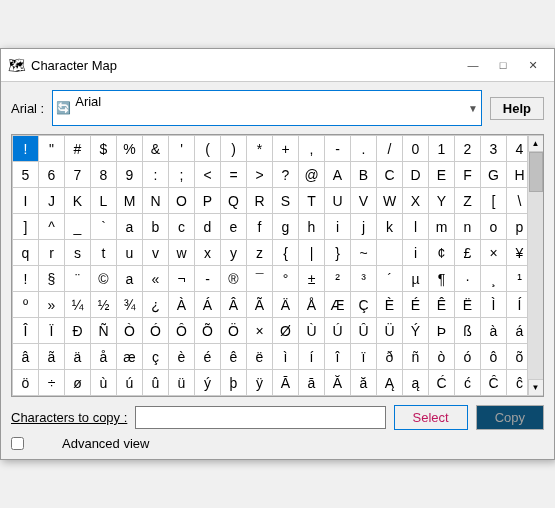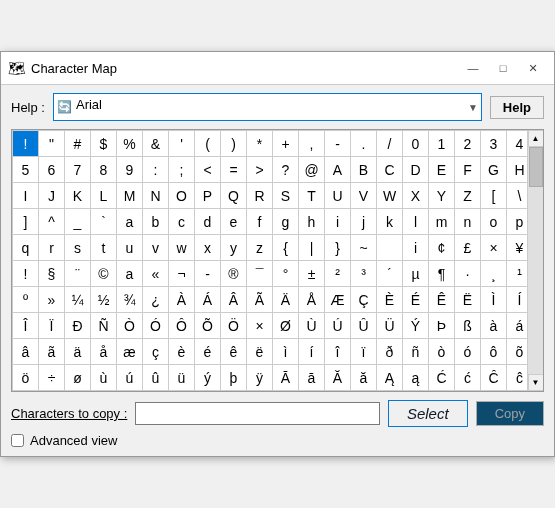--- a/index.html
+++ b/index.html
@@ -72,21 +72,21 @@
       font-size: 13px;
       color: #000;
       white-space: nowrap;
     }
     .font-select-wrapper {
       flex: 1;
       position: relative;
     }
     .font-select {
       width: 100%;
-      padding: 3px 24px 8px 22px;
+      padding: 3px 24px 16px 22px;
       border: 1px solid #0078d7;
       background: #fff;
       font-size: 13px;
       appearance: none;
       cursor: pointer;
       color: #000;
     }
     .font-select-icon {
       position: absolute;
       left: 4px;
@@ -195,23 +195,22 @@
       padding: 3px 4px;
       border: 1px solid #7a7a7a;
       font-size: 13px;
       background: #fff;
     }
     .select-btn {
       padding: 4px 18px;
       background: #f0f0f0;
       border: 1px solid #0078d7;
       cursor: pointer;
-      font-size: 15px;
-      color: #0f172a;
-      font-style: italic;
+      font-size: 13px;
+      color: #be185d;
     }
     .copy-btn {
       padding: 4px 18px;
       background: #0c4a6e;
       border: 1px solid #adadad;
       cursor: pointer;
       font-size: 13px;
       color: #a0a0a0;
     }
 
@@ -220,20 +219,21 @@
       align-items: center;
       margin-top: 6px;
     }
     .adv-checkbox {
       margin-right: 6px;
       width: 13px;
       height: 13px;
     }
     .adv-label {
       font-size: 13px;
+      margin-left: 32px;
     }
 
     .status-bar {
       margin-top: 6px;
       padding: 4px 2px;
       border-top: 1px solid #ccc;
       font-size: 13px;
       color: #000;
     }
   </style>
@@ -248,21 +248,21 @@
     <div class="title-bar-controls">
       <button class="title-btn">—</button>
       <button class="title-btn">□</button>
       <button class="title-btn close">✕</button>
     </div>
   </div>
 
   <div class="content">
 
     <div class="font-row">
-      <span class="font-label">Help :</span>
+      <span class="font-label">Arial :</span>
       <div class="font-select-wrapper">
         <span class="font-select-icon">🔄</span>
         <select class="font-select">
           <option>Arial</option>
           <option>Times New Roman</option>
           <option>Courier New</option>
           <option>Verdana</option>
         </select>
         <span class="font-select-arrow">▼</span>
       </div>

